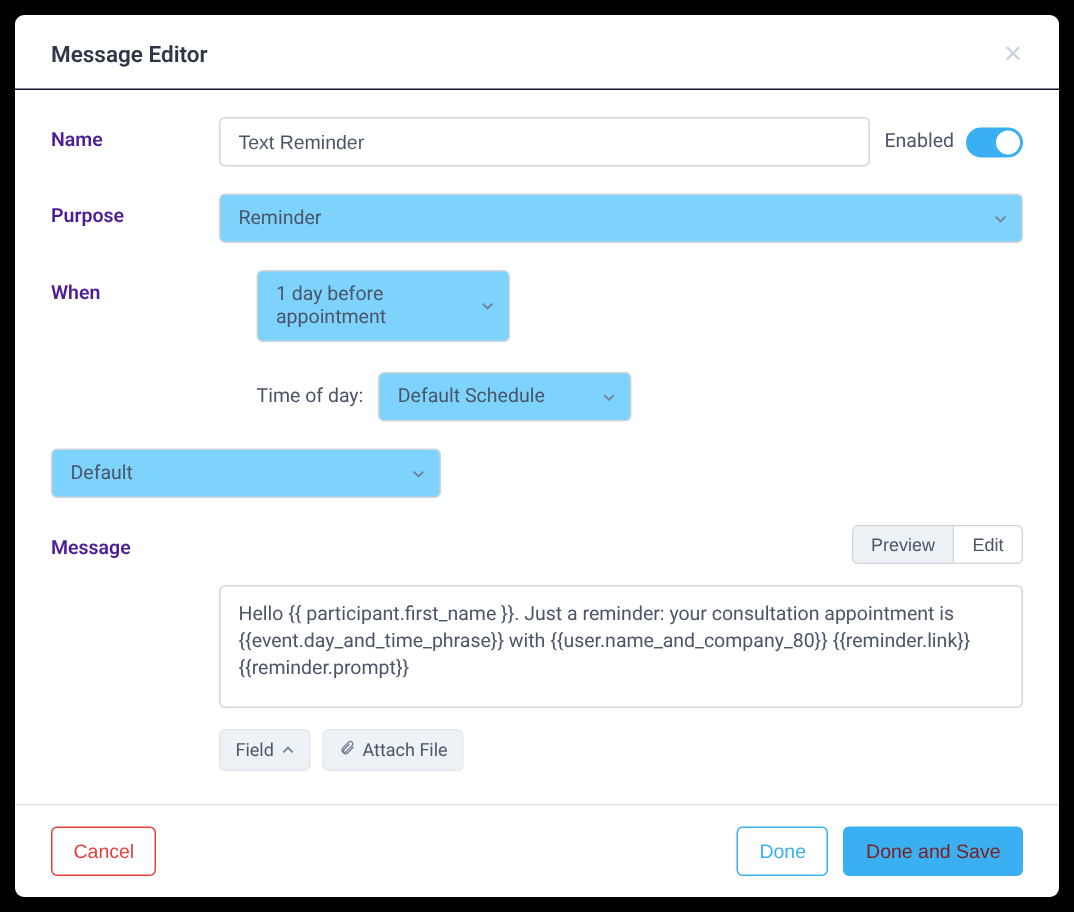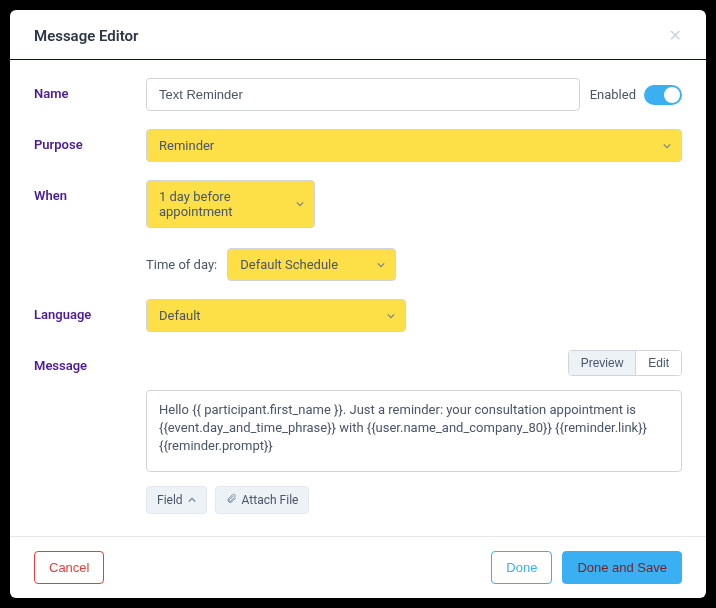--- a/index.html
+++ b/index.html
@@ -96,21 +96,21 @@
       height: 16px;
       background: #fff;
       border-radius: 50%;
     }
     .select {
       padding: 8px 28px 8px 12px;
       border: 1px solid #d1d5db;
       border-radius: 4px;
       font-size: 13px;
       color: #4a5568;
-      background: #fde047;
+      background: #7dd3fc;
       display: flex;
       align-items: center;
       position: relative;
       cursor: pointer;
     }
     .select-full { width: 100%; }
     .select-mid { width: 169px; }
     .select-mid2 { width: 260px; }
     .chevron {
       position: absolute;
@@ -250,21 +250,21 @@
             <svg width="8" height="8" viewBox="0 0 10 6">
                 <path d="M1 1l4 4 4-4" stroke="#718096" stroke-width="1.5" fill="none"></path>
               </svg>
           </span>
         </div>
       </div>
     </div>
 
     <div class="form-row">
       <div class="form-label">When</div>
-      <div class="form-content" style="flex-direction:column; align-items:flex-start;">
+      <div class="form-content" style="flex-direction:column; align-items:flex-start;margin-left:25px;">
         <div class="select select-mid">
           <span>1 day before appointment</span>
           <span class="chevron">
             <svg width="8" height="8" viewBox="0 0 10 6">
                 <path d="M1 1l4 4 4-4" stroke="#718096" stroke-width="1.5" fill="none"></path>
               </svg>
           </span>
         </div>
         <div class="time-row">
           <span class="time-label">Time of day:</span>
@@ -274,21 +274,20 @@
               <svg width="8" height="8" viewBox="0 0 10 6">
                   <path d="M1 1l4 4 4-4" stroke="#718096" stroke-width="1.5" fill="none"></path>
                 </svg>
             </span>
           </div>
         </div>
       </div>
     </div>
 
     <div class="form-row">
-      <div class="form-label">Language</div>
       <div class="form-content">
         <div class="select select-mid2">
           <span>Default</span>
           <span class="chevron">
             <svg width="8" height="8" viewBox="0 0 10 6">
                 <path d="M1 1l4 4 4-4" stroke="#718096" stroke-width="1.5" fill="none"></path>
               </svg>
           </span>
         </div>
       </div>

